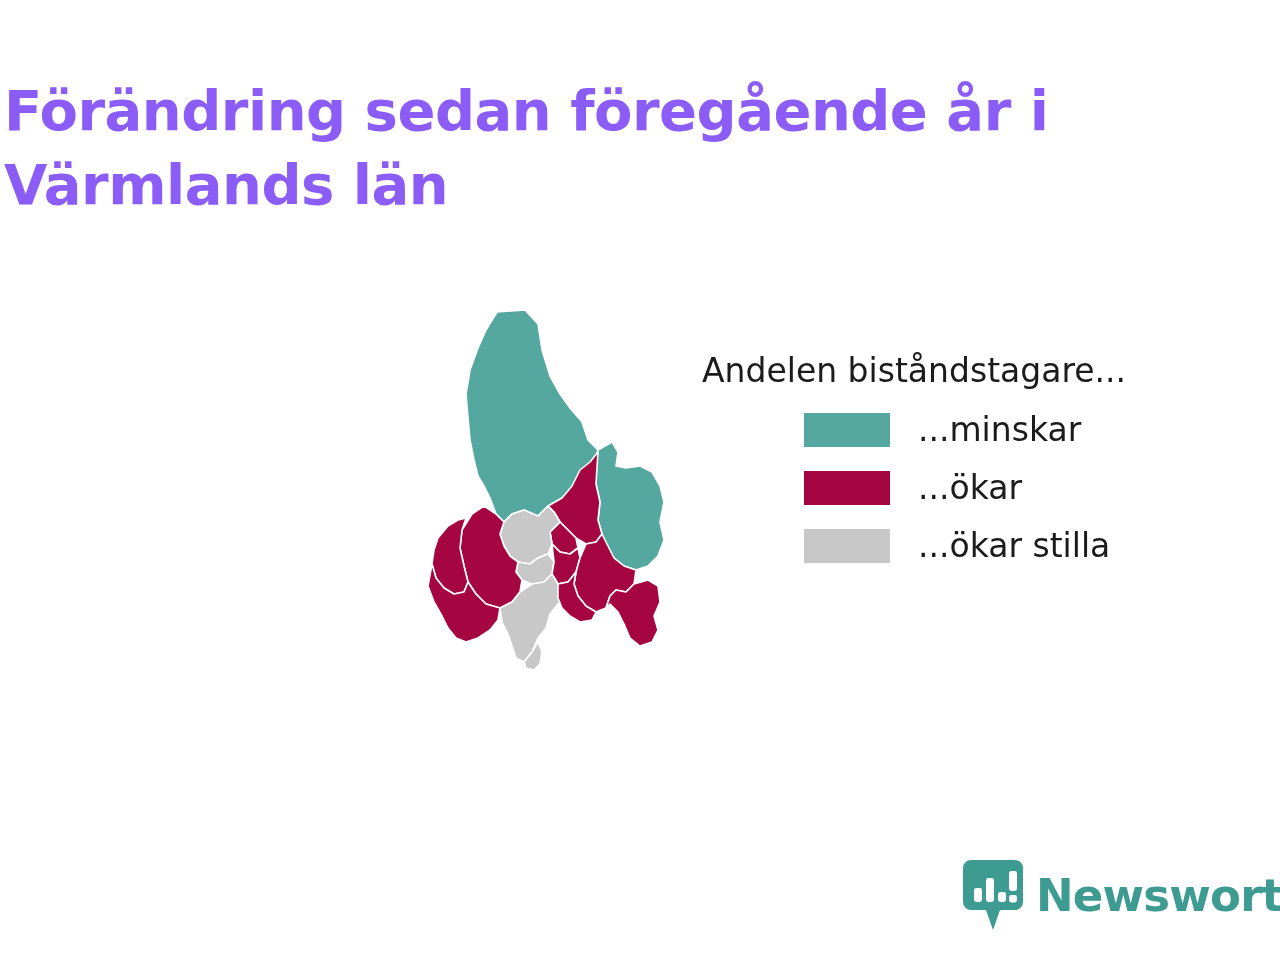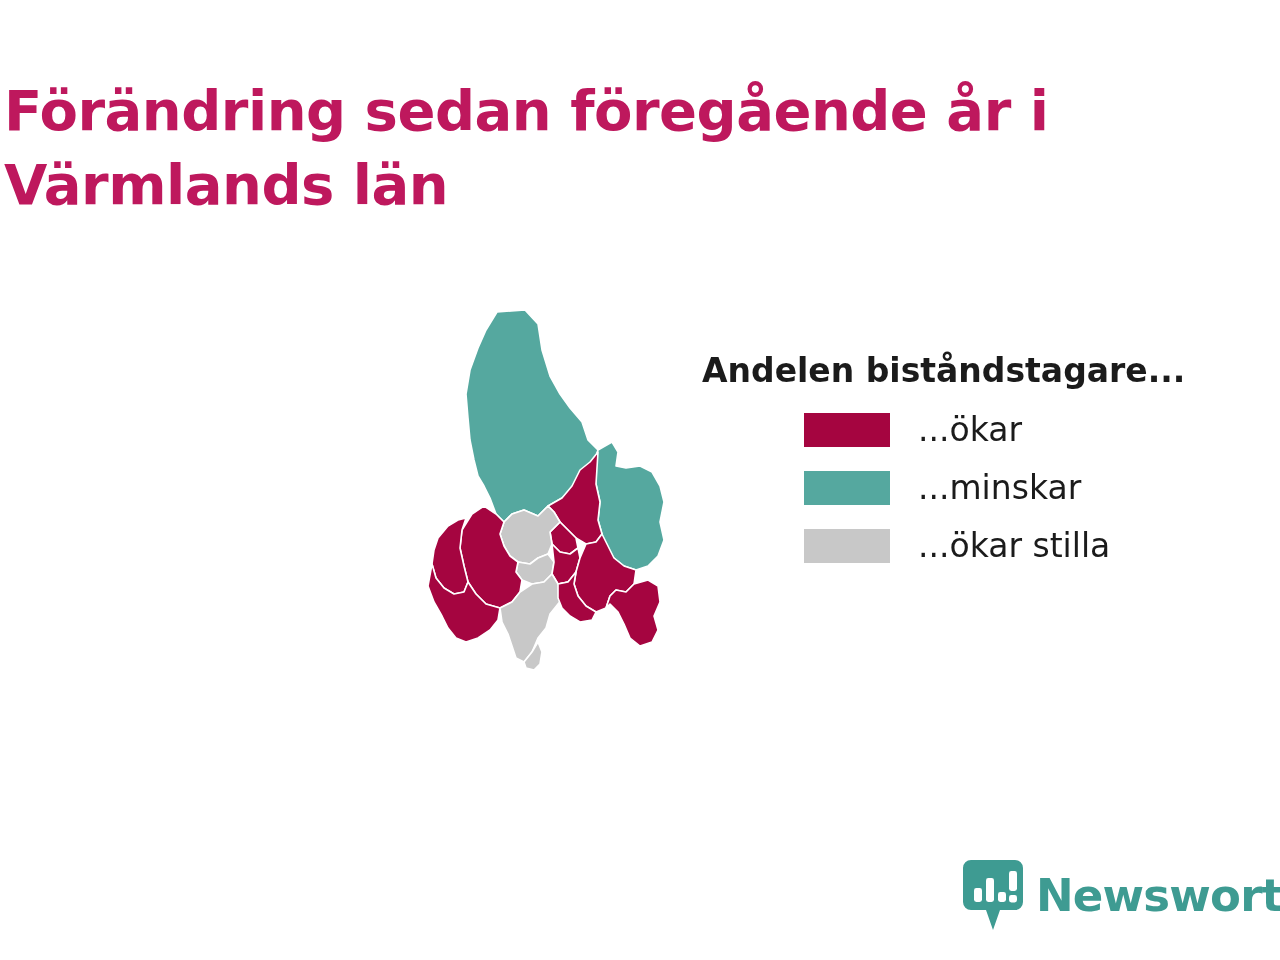--- a/index.html
+++ b/index.html
@@ -20,21 +20,21 @@
   #chart-title {
     position: absolute;
     left: 4px;
     top: 36px;
     width: 1150px;
     font-family: "DejaVu Sans", "Liberation Sans", sans-serif;
     font-size: 56px;
     font-weight: 700;
     line-height: 1.33;
     letter-spacing: -0.5px;
-    color: #be185d;
+    color: #8b5cf6;
     white-space: pre-line;
   }
 
   
   #map-figure {
     position: absolute;
     left: 420px;
     top: 290px;
     width: 280px;
     height: 390px;
@@ -48,21 +48,21 @@
 
   
   #legend {
     position: absolute;
     left: 700px;
     top: 352px;
     width: 540px;
   }
   #legend-title {
     font-size: 33px;
-    font-weight: 700;
+    font-weight: 400;
     line-height: 1.18;
     color: #1b1b1b;
     margin: 0 0 10px 2px;
     white-space: nowrap;
   }
   .legend-row {
     display: flex;
     align-items: center;
     height: 58px;
   }
@@ -140,27 +140,27 @@
 
       <path class="muni" fill="#a50540" d="M138,294 L148,292 L156,282 L154,294 L158,306 L166,316 L176,322 L172,330 L160,332 L150,326 L142,318 L138,308 Z"></path>
     </g>
   </svg>
 </div>
 
 <div id="legend">
   <div id="legend-title">Andelen biståndstagare...</div>
 
   <div class="legend-row">
-    <span class="legend-swatch" style="background:#a50540"></span>
-    <span class="legend-label">...ökar</span>
+    <span class="legend-swatch" style="background:#55a89f"></span>
+    <span class="legend-label">...minskar</span>
   </div>
 
   <div class="legend-row">
-    <span class="legend-swatch" style="background:#55a89f"></span>
-    <span class="legend-label">...minskar</span>
+    <span class="legend-swatch" style="background:#a50540"></span>
+    <span class="legend-label">...ökar</span>
   </div>
 
   <div class="legend-row">
     <span class="legend-swatch" style="background:#c8c8c8"></span>
     <span class="legend-label">...ökar stilla</span>
   </div>
 </div>
 
 <div id="logo">
   <span id="logo-mark">

